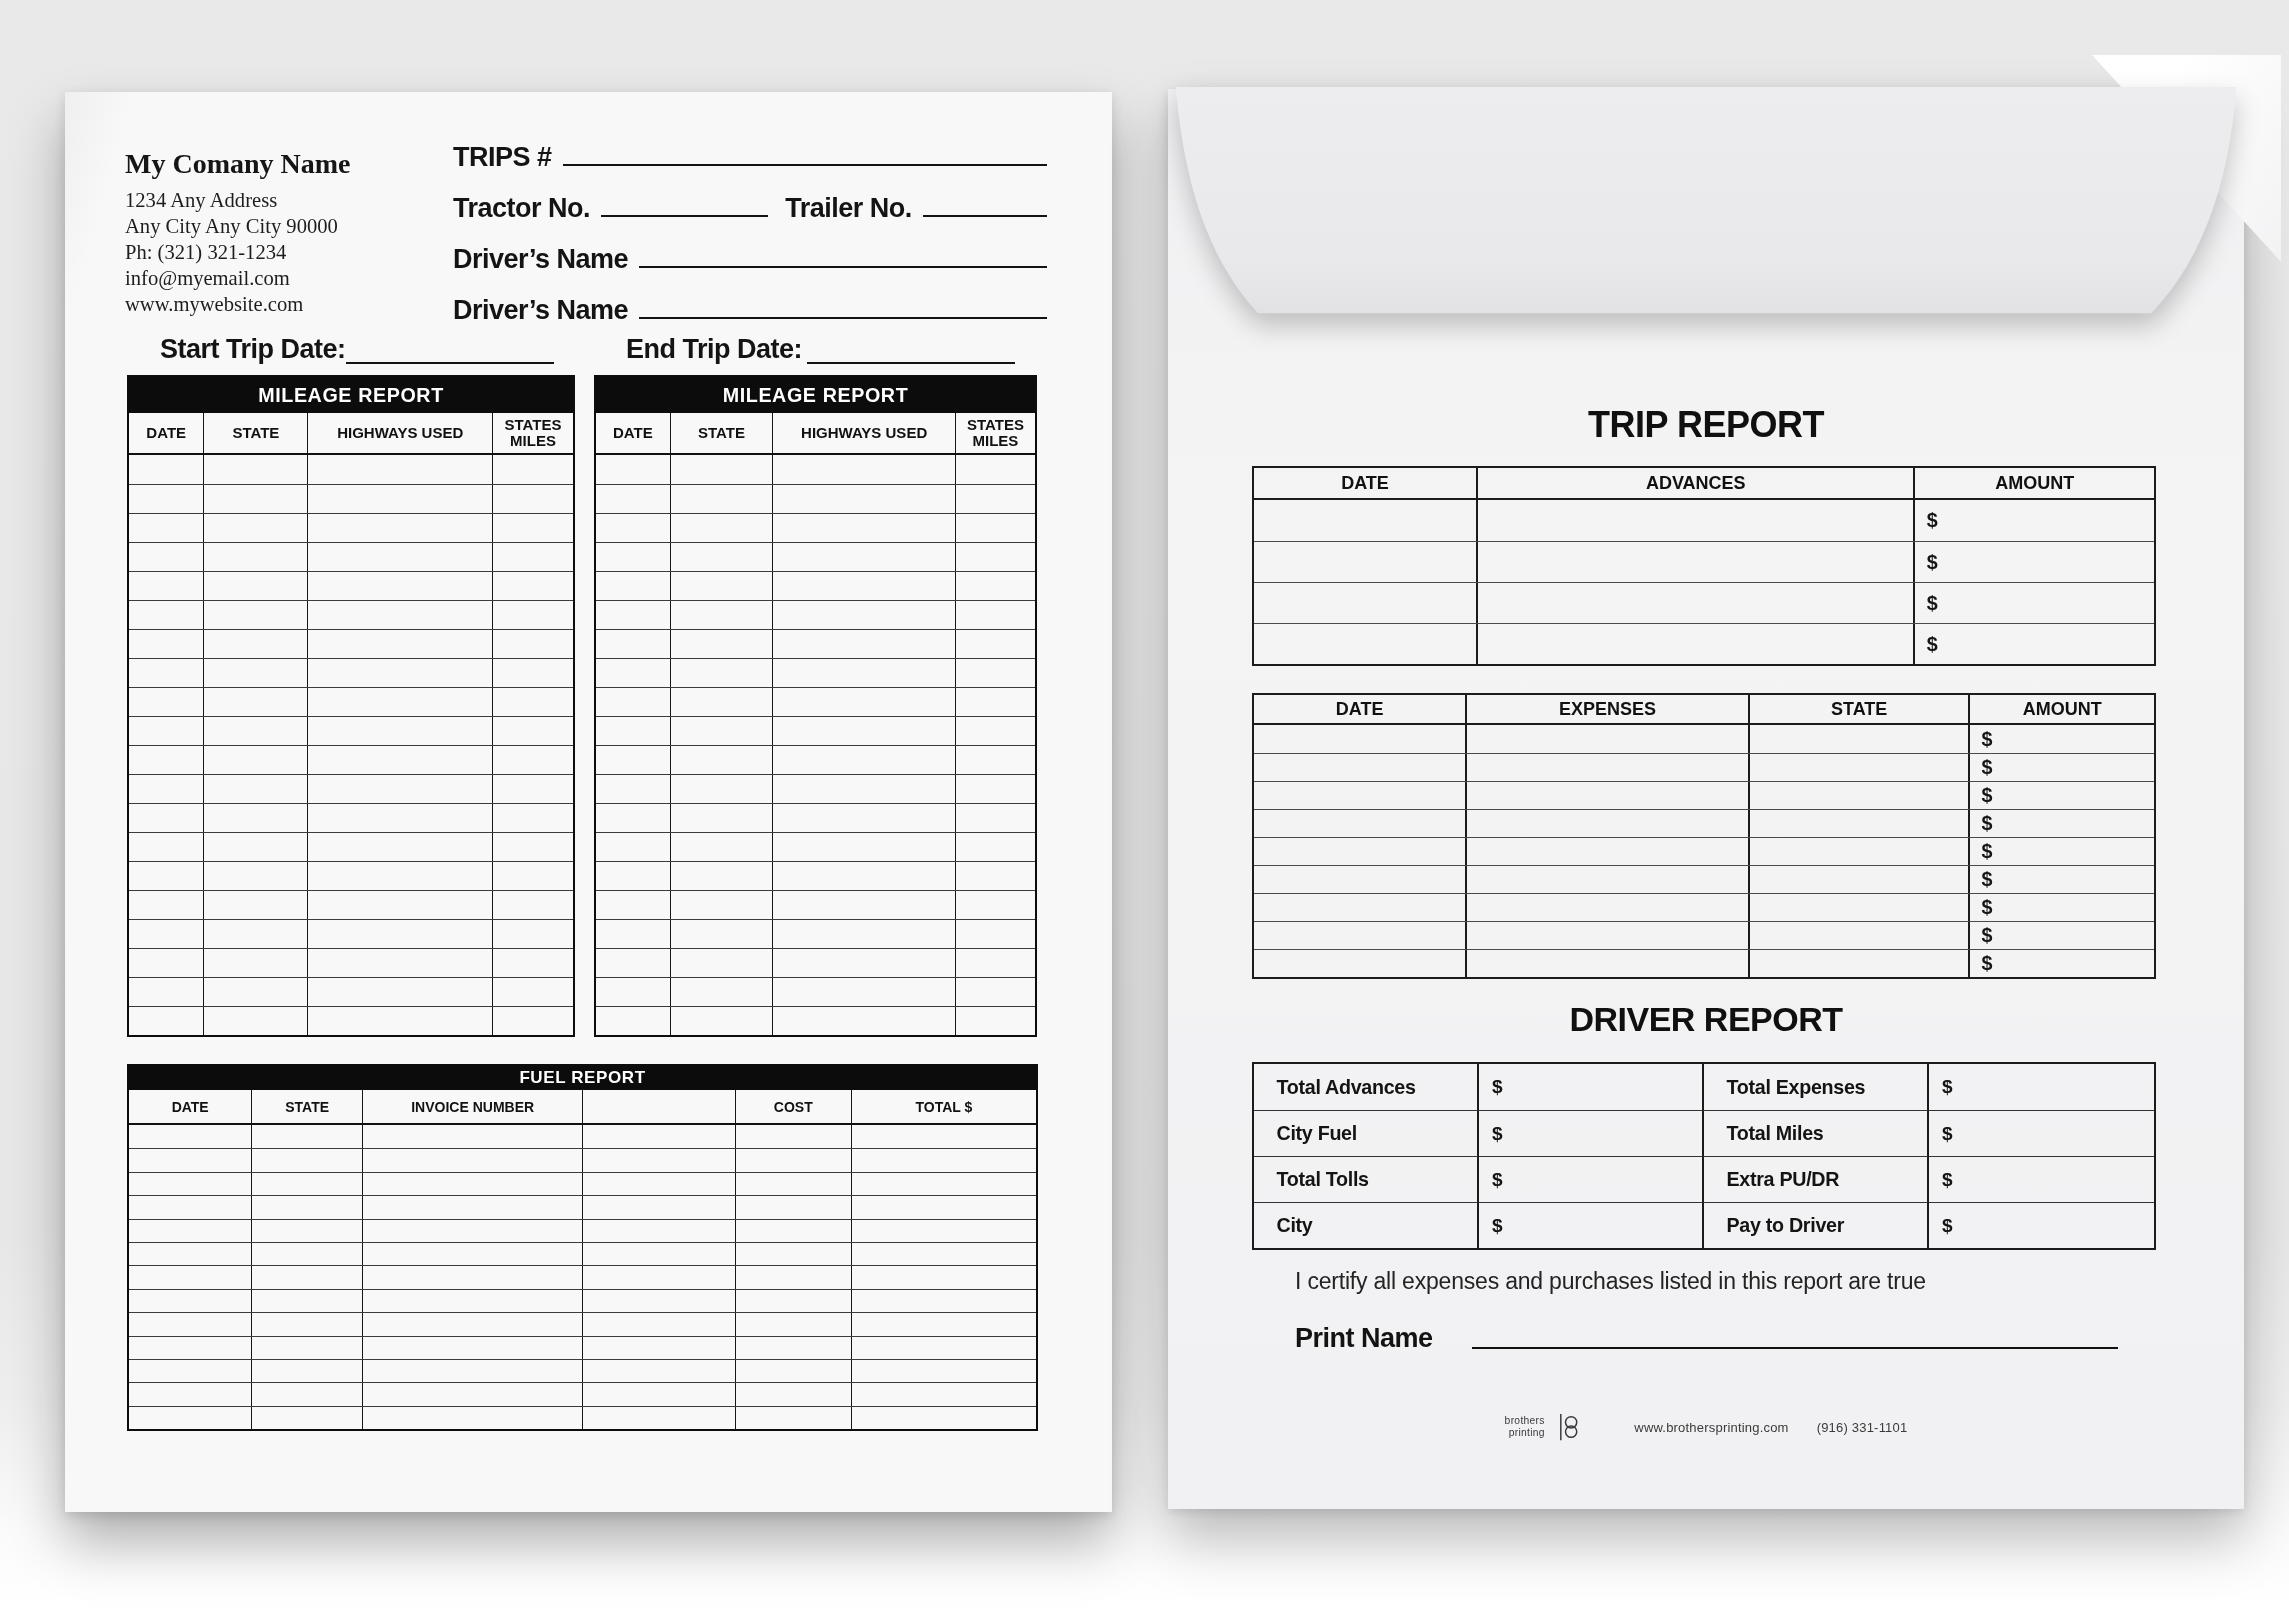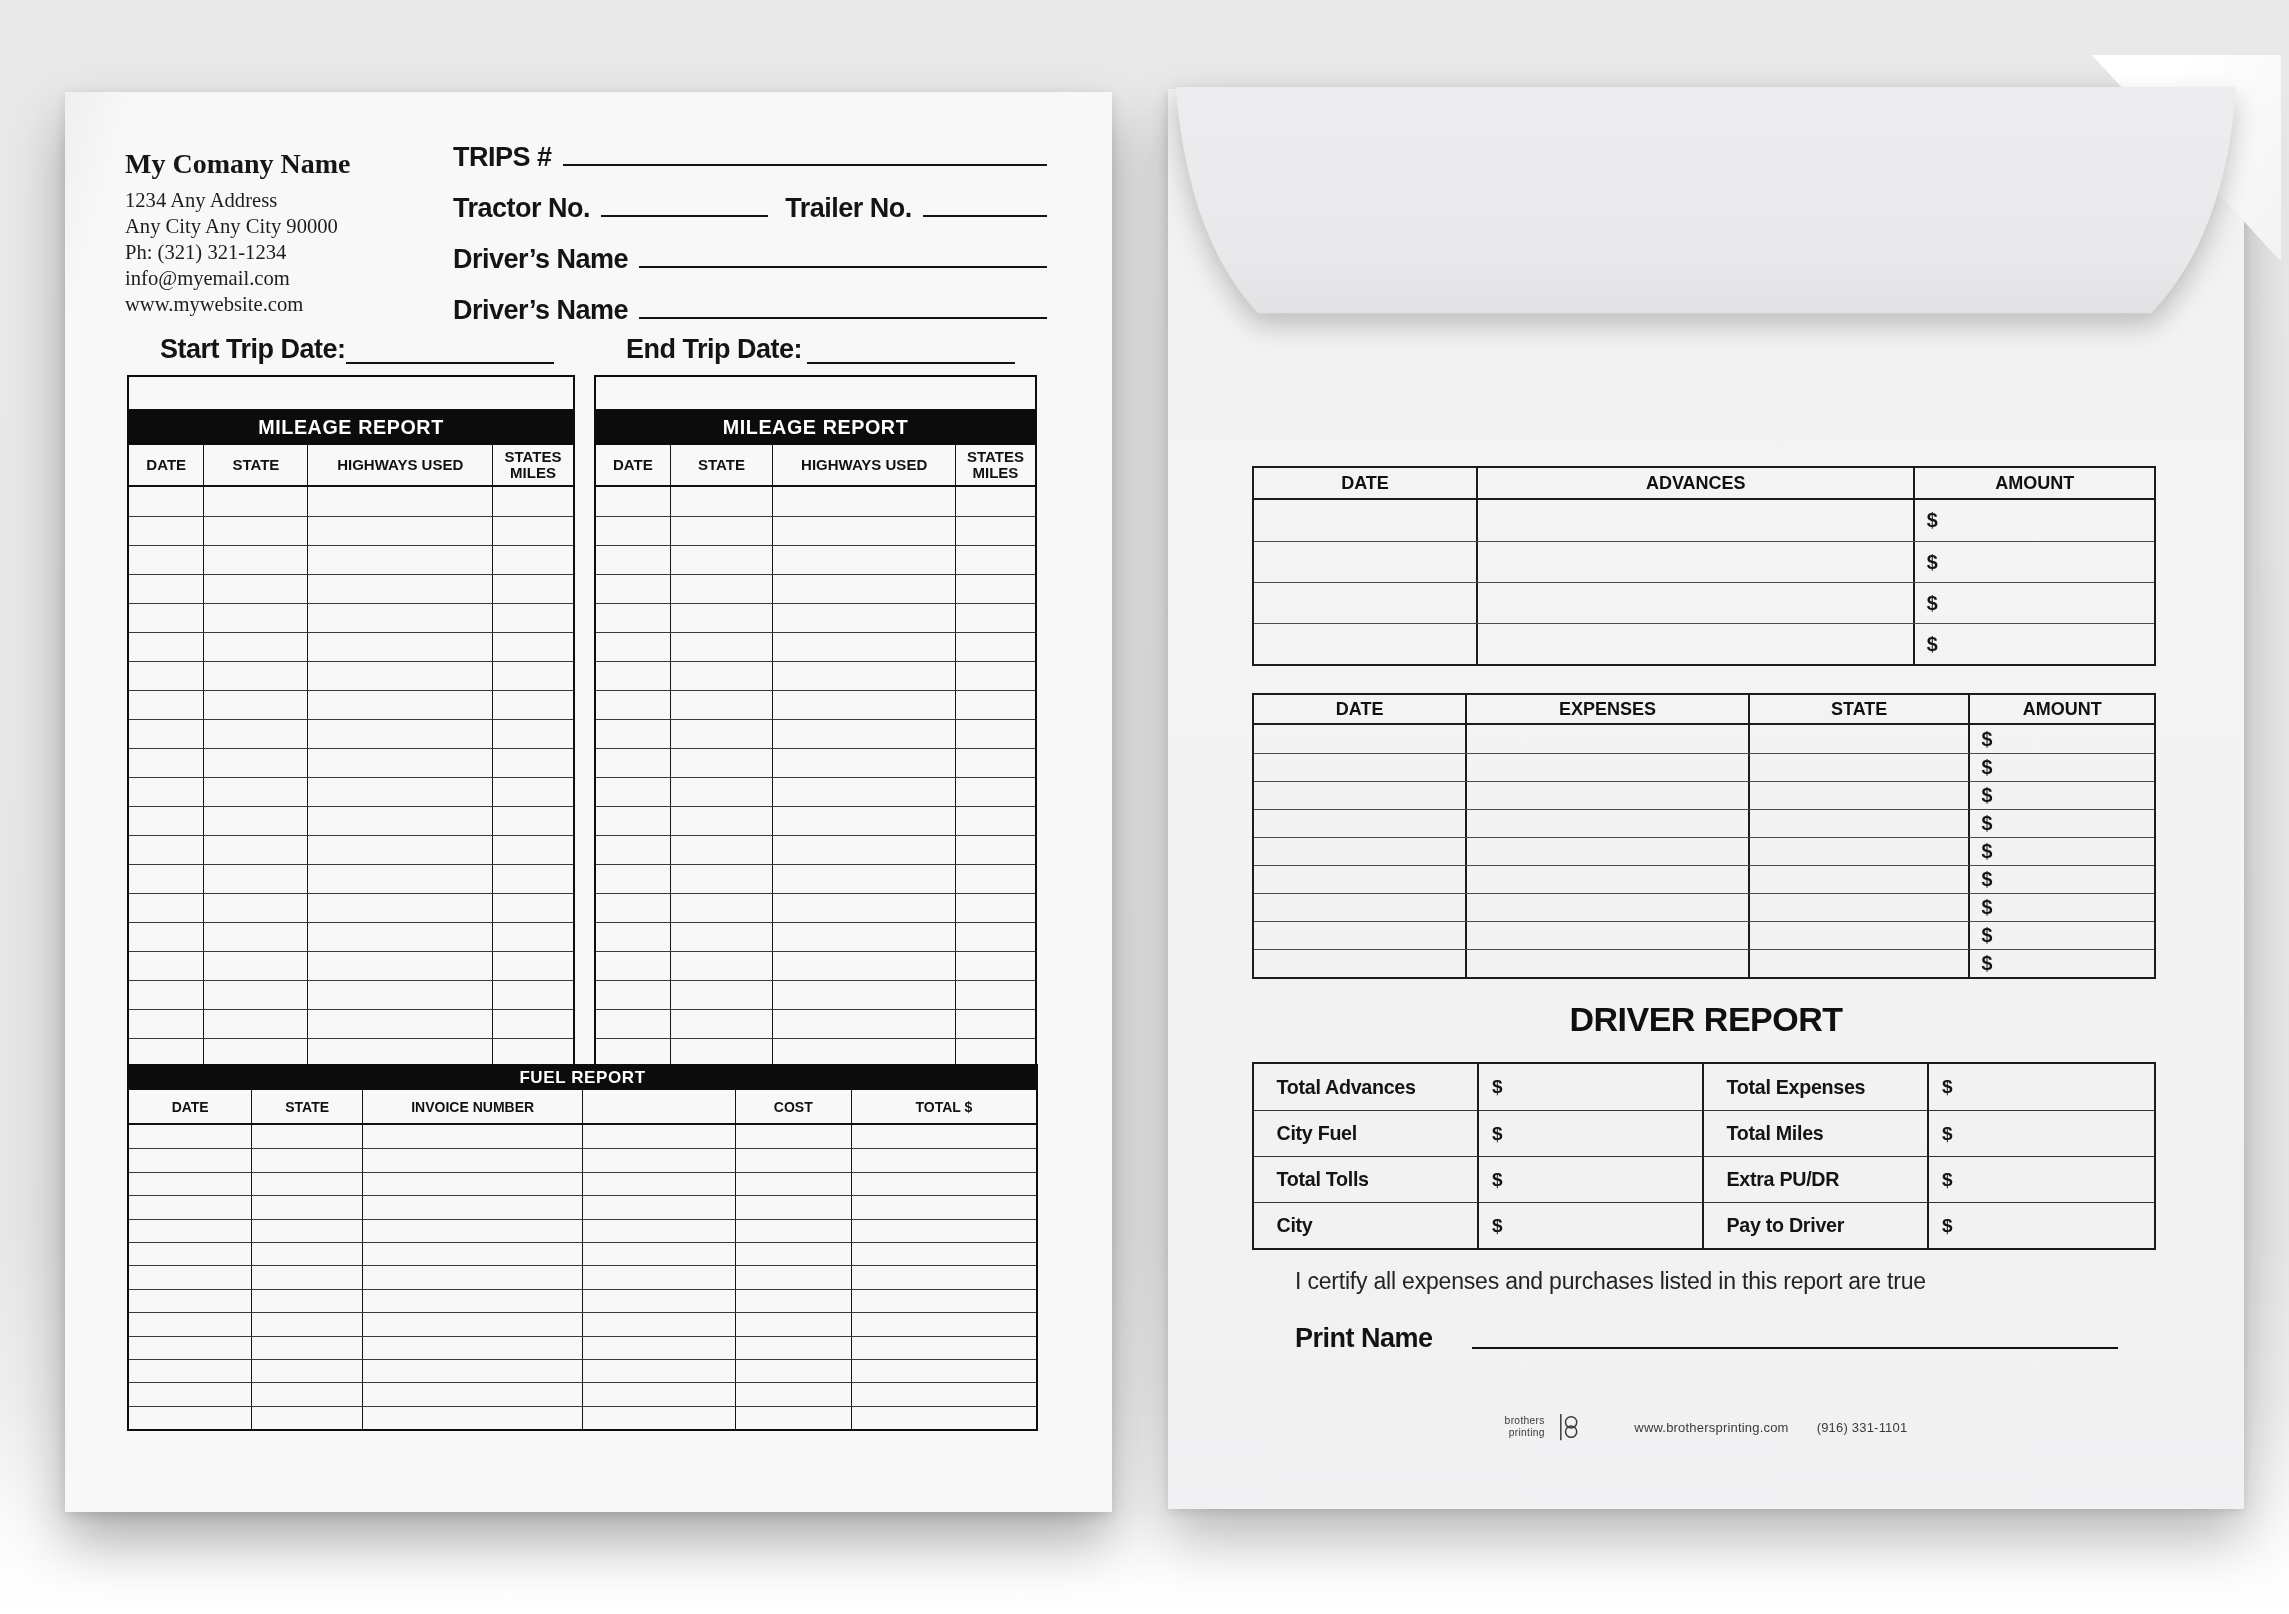--- a/index.html
+++ b/index.html
@@ -30,21 +30,21 @@
   .ed-label { left:561px; }
   .dline { position:absolute; bottom:7.5px; border-bottom:2.8px solid #131313; }
   .sd-line { left:281px; width:208px; }
   .ed-line { left:742px; width:208px; }
 
   
   .ftable { position:absolute; border:2.8px solid #0d0d0d; background:#f8f8f9; }
   .bar { background:#0c0c0c; color:#ffffff; font-weight:700; text-align:center; letter-spacing:0.6px; }
   .m1 { left:62px;  top:283px; width:448px; }
   .m2 { left:529px; top:283px; width:443px; }
-  .mileage .bar { height:36px; line-height:36px; font-size:19.7px;margin-top:32px; }
+  .mileage .bar { height:36px; line-height:36px; font-size:19.7px; }
   .fuelt { left:62px; top:965px; width:911px;margin-top:7px; }
   .fuelt .bar { height:24px; line-height:24px; font-size:17px; }
 
   .grow { display:grid; }
   .gcell { border-right:1.9px solid #161616; display:flex; align-items:center; justify-content:center; }
   .gcell:last-child { border-right:none; }
   .ghead { border-bottom:2.8px solid #111111; }
   .hcell { font-weight:700; text-align:center; color:#111; }
   .gbody + .gbody { border-top:1.9px solid #3a3a3a; }
   .mileage .ghead { height:42px; }
@@ -541,20 +541,21 @@
         <linearGradient id="flapGrad" x1="0" y1="0" x2="0" y2="1">
           <stop offset="0" stop-color="#ededef"></stop>
           <stop offset="0.75" stop-color="#e9e9eb"></stop>
           <stop offset="1" stop-color="#e2e2e5"></stop>
         </linearGradient>
       </defs>
       <path d="M 7 0 L 1141 0 C 1135 86 1112 178 1050 242 L 95 242 C 35 178 14 86 7 0 Z" fill="url(#flapGrad)"></path>
     </svg>
 
     <div class="env-content">
+      <h2 class="env-title">TRIP REPORT</h2>
 
       <div class="etable adv">
           <div class="grow ghead" style="grid-template-columns: 24.9% 48.6% 26.5%;">
             <div class="gcell hcell">DATE</div>
             <div class="gcell hcell">ADVANCES</div>
             <div class="gcell hcell">AMOUNT</div>
           </div>
           <div class="grow gbody" style="grid-template-columns: 24.9% 48.6% 26.5%;">
             <div class="gcell bcell"></div>
             <div class="gcell bcell"></div>

